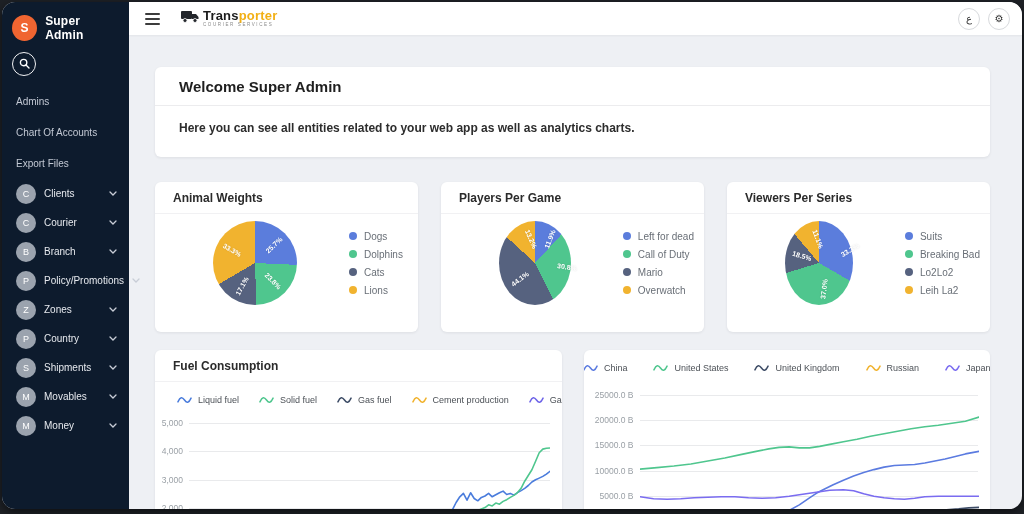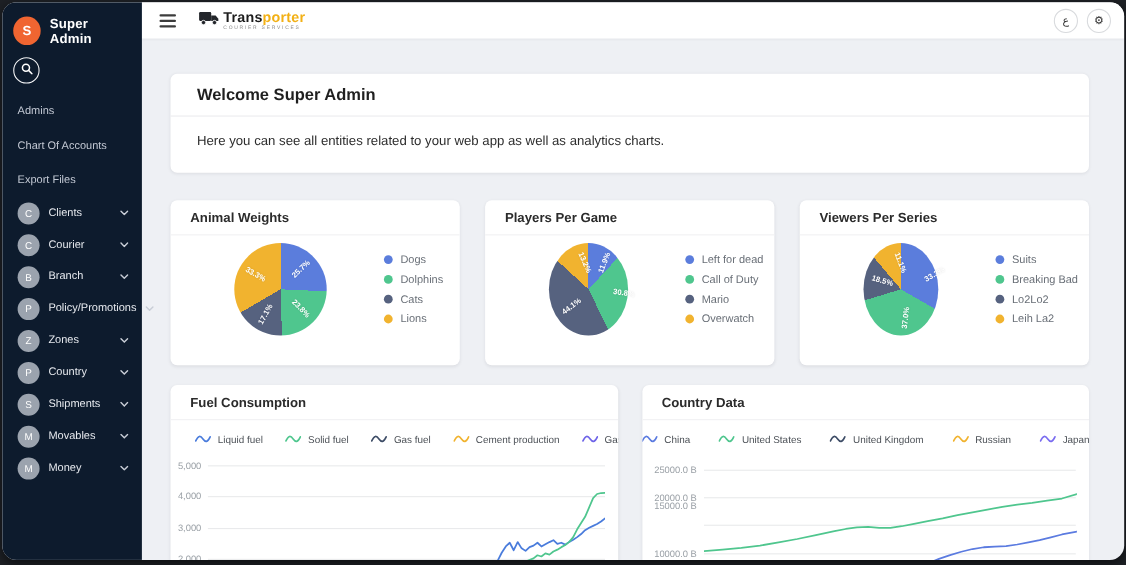--- a/index.html
+++ b/index.html
@@ -45,21 +45,21 @@
   .logo-main .p1{ color:#1c1c1c; } .logo-main .p2{ color:#f2b015; }
   .logo-sub{ font-size:4.5px; letter-spacing:1.6px; color:#8a8a8a; margin-top:1px; }
   .tb-right{ margin-left:auto; display:flex; gap:8px; align-items:center; }
   .round-btn{ width:22px; height:22px; border-radius:50%; border:1px solid #d8dadd; background:#fff;
     display:flex; align-items:center; justify-content:center; font-size:10px; color:#333; cursor:pointer; }
   .content{ flex:1; padding:32px 32px 0 26px; overflow:hidden; }
   
   .card{ background:#fff; border-radius:6px; box-shadow:0 1px 3px rgba(20,20,40,.08); }
   .welcome .w-title{ padding:11px 24px 10px; font-size:15px; font-weight:bold; color:#1f1f1f;
     border-bottom:1px solid #ececee; }
-  .welcome .w-desc{ padding:15px 24px 22px; font-size:12px; font-weight:normal; color:#2d2d2d; }
+  .welcome .w-desc{ padding:15px 24px 22px; font-size:12px; font-weight:bold; color:#2d2d2d; }
   .card-head{ padding:9px 18px 8px; font-size:12px; font-weight:bold; color:#2b2b2b;
     border-bottom:1px solid #f1f1f3; }
   .pie-row{ margin-top:25px; display:grid; grid-template-columns:repeat(3,1fr); gap:23px; }
   .pie-card{ height:150px; overflow:hidden; }
   .pie-body{ display:flex; align-items:center; padding:7px 10px 8px 0; }
   .pie{ width:84px; height:84px; border-radius:50%; margin-left:58px; position:relative; }
   .pie-label{ position:absolute; font-size:7px; color:#fff; font-weight:bold; white-space:nowrap;
     text-shadow:0 0 2px rgba(0,0,0,.15); }
   .pie-legend{ margin-left:52px; display:flex; flex-direction:column; gap:7px; }
   .pl-row{ display:flex; align-items:center; gap:7px; cursor:pointer; }
@@ -363,21 +363,20 @@
                 <div class="gridline" style="top: 121.591px;"></div>
                 <svg width="361" height="150">
                   <path d="M220.2 147.2 L227.4 141.5 L234.7 134.4 L241.9 127.3 L249.1 118.8 L256.3 107.4 L263.5 94.6 L267.1 87.5 L270.8 81.8 L274.4 78.4 L278.0 85.2 L281.6 77.8 L285.2 83.5 L288.8 85.8 L292.4 82.4 L296.0 81.0 L299.6 78.4 L303.2 81.8 L306.8 79.8 L310.5 77.8 L314.1 76.1 L317.7 79.5 L321.3 78.4 L324.9 80.1 L328.5 77.6 L332.1 75.6 L335.7 73.3 L339.3 70.5 L342.9 67.0 L346.6 64.8 L350.2 63.1 L353.8 61.4 L357.4 59.1 L361.0 56.3" fill="none" stroke="#4a7cdc" stroke-width="1.6" stroke-linejoin="round" stroke-linecap="round"></path>
                   <path d="M108.3 138.6 L115.5 134.4 L122.7 131.5 L126.3 128.7 L130.0 130.1 L133.6 126.7 L137.2 128.4 L140.8 125.6 L144.4 130.1 L148.0 126.7 L151.6 128.4 L155.2 125.3 L158.8 123.9 L162.5 125.6 L166.1 123.0 L169.7 127.3 L173.3 132.4 L176.9 128.4 L180.5 125.6 L184.1 124.4 L187.7 123.0 L191.3 124.4 L194.9 121.6 L198.6 120.2 L202.2 122.7 L205.8 121.3 L209.4 118.8 L213.0 122.7 L216.6 121.0 L220.2 117.3 L223.8 115.9 L231.0 113.1 L238.3 110.2 L245.5 108.0 L252.7 106.0 L259.9 104.5 L267.1 103.1 L274.4 101.1 L281.6 98.3 L288.8 95.5 L296.0 92.6 L299.6 89.8 L303.2 90.9 L306.8 88.1 L310.5 89.2 L314.1 86.4 L317.7 84.7 L321.3 82.4 L324.9 80.4 L328.5 77.6 L332.1 73.3 L335.7 66.2 L339.3 60.5 L342.9 54.8 L346.6 46.3 L350.2 37.8 L353.8 34.1 L357.4 33.2 L361.0 33.0" fill="none" stroke="#4fc68e" stroke-width="1.6" stroke-linejoin="round" stroke-linecap="round"></path>
                   <path d="M263.5 145.7 L270.8 141.5 L278.0 137.2 L285.2 133.0 L292.4 128.7 L299.6 125.3 L306.8 123.0 L310.5 120.2 L317.7 115.9 L324.9 111.6 L332.1 107.4 L339.3 104.5 L346.6 101.7 L353.8 99.4 L361.0 98.3" fill="none" stroke="#3d4c66" stroke-width="1.6" stroke-linejoin="round" stroke-linecap="round"></path>
                 </svg>
               </div>
           </div>
         </div>
         <div class="card line-card">
-          <div class="card-head">Country Data</div>
           <div class="line-legend centered">
               <div class="ll-item">
                 <span><svg width="15" height="10" viewBox="0 0 16 10">
                     <path d="M1 7 C3.5 1.5, 5.5 1.5, 8 5 C10.5 8.5, 12.5 8.5, 15 3" fill="none" stroke="#5b7be0" stroke-width="1.6" stroke-linecap="round"></path>
                   </svg></span>
                 <span class="ll-txt">China</span>
               </div>
               <div class="ll-item">
                 <span><svg width="15" height="10" viewBox="0 0 16 10">
                     <path d="M1 7 C3.5 1.5, 5.5 1.5, 8 5 C10.5 8.5, 12.5 8.5, 15 3" fill="none" stroke="#4fc68e" stroke-width="1.6" stroke-linecap="round"></path>
@@ -400,21 +399,21 @@
                 <span><svg width="15" height="10" viewBox="0 0 16 10">
                     <path d="M1 7 C3.5 1.5, 5.5 1.5, 8 5 C10.5 8.5, 12.5 8.5, 15 3" fill="none" stroke="#7a6cf0" stroke-width="1.6" stroke-linecap="round"></path>
                   </svg></span>
                 <span class="ll-txt">Japan</span>
               </div>
             </div>
           <div class="plot-wrap">
             <div class="yaxis">
                 <div class="ytick" style="top: 11.9496px;">25000.0 B</div>
                 <div class="ytick" style="top: 37.1597px;">20000.0 B</div>
-                <div class="ytick" style="top: 45px;">15000.0 B</div>
+                <div class="ytick" style="top: 62px;">15000.0 B</div>
                 <div class="ytick" style="top: 87.5798px;">10000.0 B</div>
                 <div class="ytick" style="top: 112.79px;">5000.0 B</div>
               </div>
             <div class="plot-area">
                 <div class="gridline" style="top: 11.9496px;"></div>
                 <div class="gridline" style="top: 37.1597px;"></div>
                 <div class="gridline" style="top: 62.3697px;"></div>
                 <div class="gridline" style="top: 87.5798px;"></div>
                 <div class="gridline" style="top: 112.79px;"></div>
                 <svg width="339" height="138">

